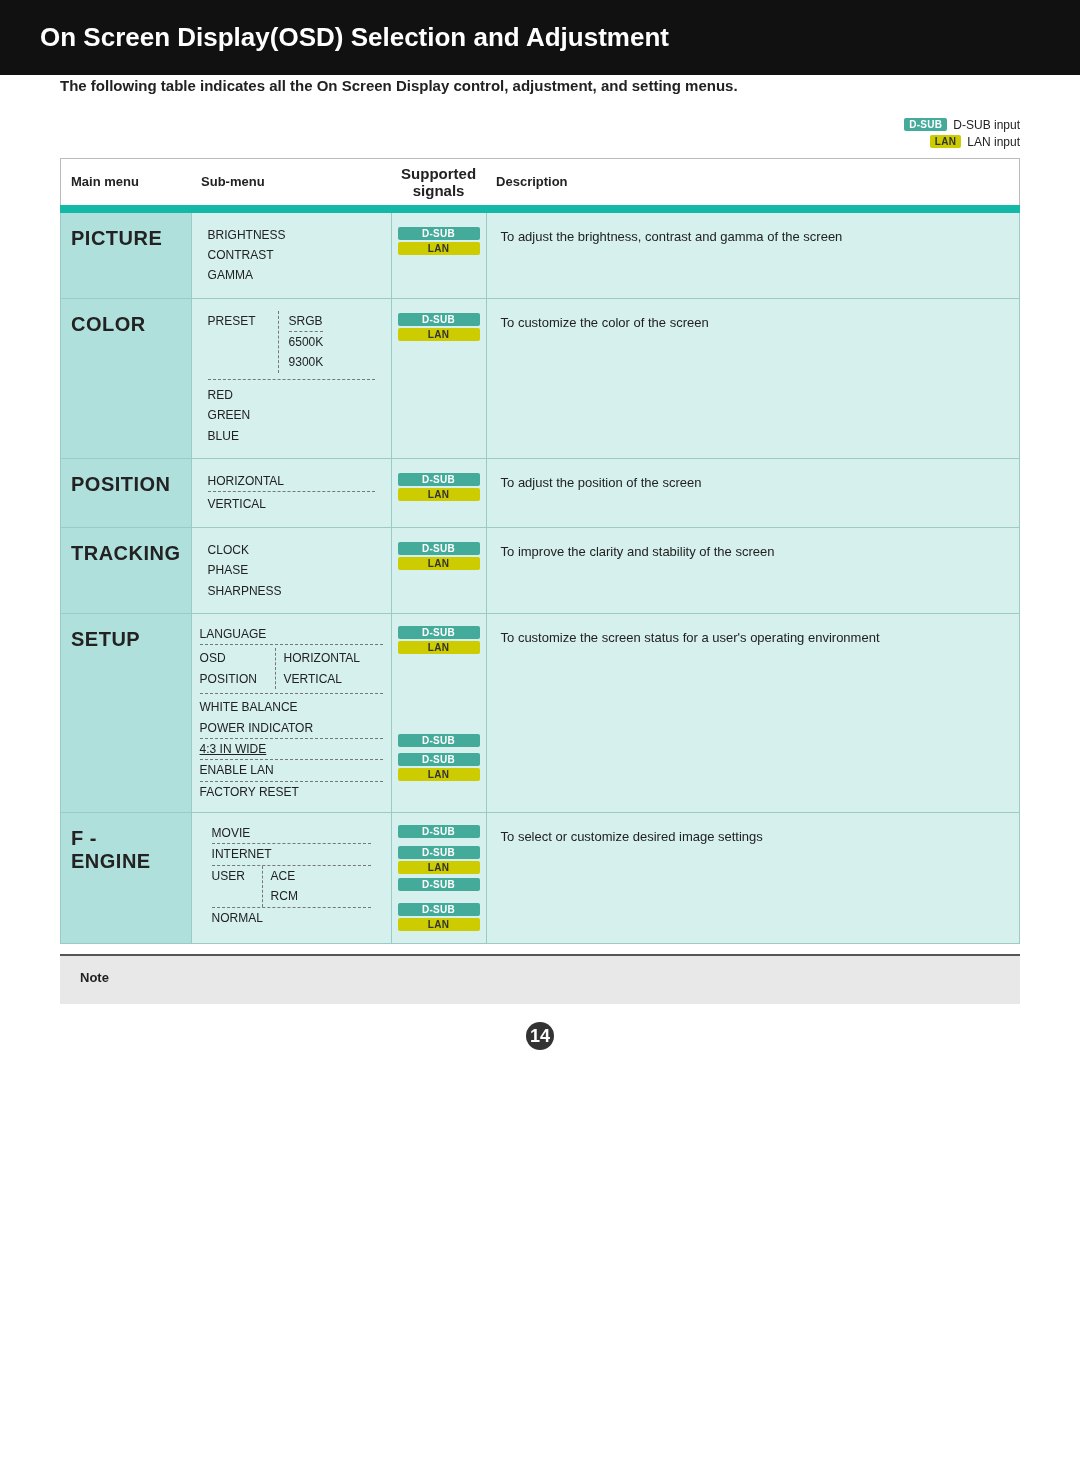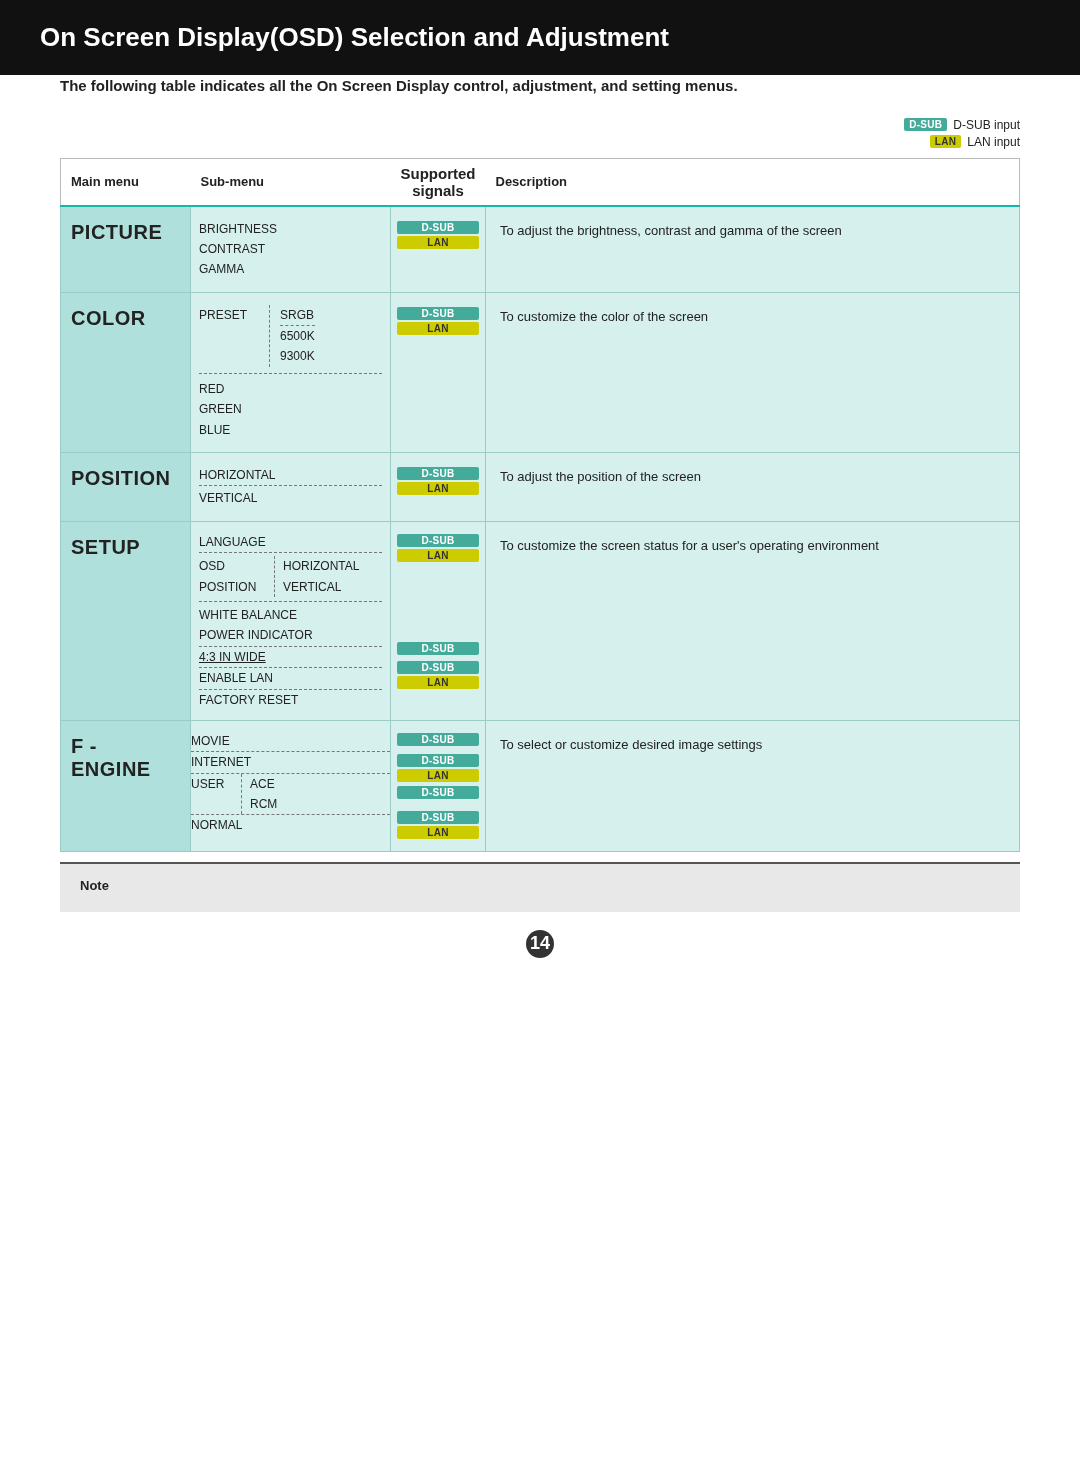--- a/index.html
+++ b/index.html
@@ -69,21 +69,21 @@
     .table-wrapper {
       width: 100%;
       border-collapse: collapse;
       border: 1px solid #bbb;
     }
 
     .col-header {
       background: #fff;
       font-weight: bold;
       font-size: 13px;
-      border-bottom: 2px solid #14b8a6;
+      border-bottom: 8px solid #14b8a6;
       padding: 6px 10px;
       text-align: left;
     }
 
     .col-header.main { width: 130px; }
     .col-header.sub { width: 200px; }
     .col-header.sig { width: 90px; text-align: center; font-size: 15px; font-weight: 600; }
     .col-header.desc { }
 
     tr.section-row { }
@@ -95,21 +95,21 @@
       padding: 14px 10px 14px 10px;
       background: #b0e0dc;
       border: 1px solid #9ccac5;
       letter-spacing: 0.5px;
       font-style: normal;
       font-family: Arial Black, Arial, sans-serif;
     }
 
     td.sub-menu-cell {
       vertical-align: top;
-      padding: 12px 8px;
+      padding: 12px 16px;
       background: #d5f0ed;
       border: 1px solid #9ccac5;
       font-size: 12px;
       text-transform: uppercase;
       line-height: 1.7;
     }
 
     td.signal-cell {
       vertical-align: top;
       padding: 12px 6px;
@@ -257,20 +257,35 @@
             <div class="signals-group">
               <span class="badge badge-dsub">D-SUB</span>
               <span class="badge badge-lan">LAN</span>
             </div>
           </td>
           <td class="desc-cell">
             To adjust the position of the screen
           </td>
         </tr>
 
+        <tr class="section-row">
+          <td class="main-menu-cell">TRACKING</td>
+          <td class="sub-menu-cell">
+            CLOCK<br>PHASE<br>SHARPNESS
+          </td>
+          <td class="signal-cell">
+            <div class="signals-group">
+              <span class="badge badge-dsub">D-SUB</span>
+              <span class="badge badge-lan">LAN</span>
+            </div>
+          </td>
+          <td class="desc-cell">
+            To improve the clarity and stability of the screen
+          </td>
+        </tr>
 
         <tr class="section-row">
           <td class="main-menu-cell">SETUP</td>
           <td class="sub-menu-cell" style="padding: 10px 8px;">
             <div style="line-height:1.7;">LANGUAGE</div>
             <div style="border-top:1px dashed #777; padding-top:3px; display:flex; flex-direction:row; align-items:flex-start; margin-bottom:4px;">
               <div style="line-height:1.7; min-width:75px;">OSD<br>POSITION</div>
               <div style="border-left:1px dashed #777; padding-left:8px; line-height:1.7;">HORIZONTAL<br>VERTICAL</div>
             </div>
             <div style="border-top:1px dashed #777; padding-top:3px; line-height:1.7;">WHITE BALANCE</div>
@@ -292,21 +307,21 @@
               <span class="badge badge-lan">LAN</span>
             </div>
           </td>
           <td class="desc-cell">
             To customize the screen status for a user's operating environment
           </td>
         </tr>
 
         <tr class="section-row">
           <td class="main-menu-cell">F - ENGINE</td>
-          <td class="sub-menu-cell" style="padding: 10px 0;">
+          <td class="sub-menu-cell" style="padding: 10px 20px;">
             <div style="line-height:1.7;">MOVIE</div>
             <div style="border-top:1px dashed #777; line-height:1.7;">INTERNET</div>
             <div style="border-top:1px dashed #777; display:flex; flex-direction:row; align-items:flex-start;">
               <div style="min-width:50px; line-height:1.7;">USER</div>
               <div style="border-left:1px dashed #777; padding-left:8px; line-height:1.7;">ACE<br>RCM</div>
             </div>
             <div style="border-top:1px dashed #777; line-height:1.7;">NORMAL</div>
           </td>
           <td class="signal-cell" style="vertical-align:top; padding-top:10px;">
             <div class="signals-group" style="margin-bottom:4px;">

